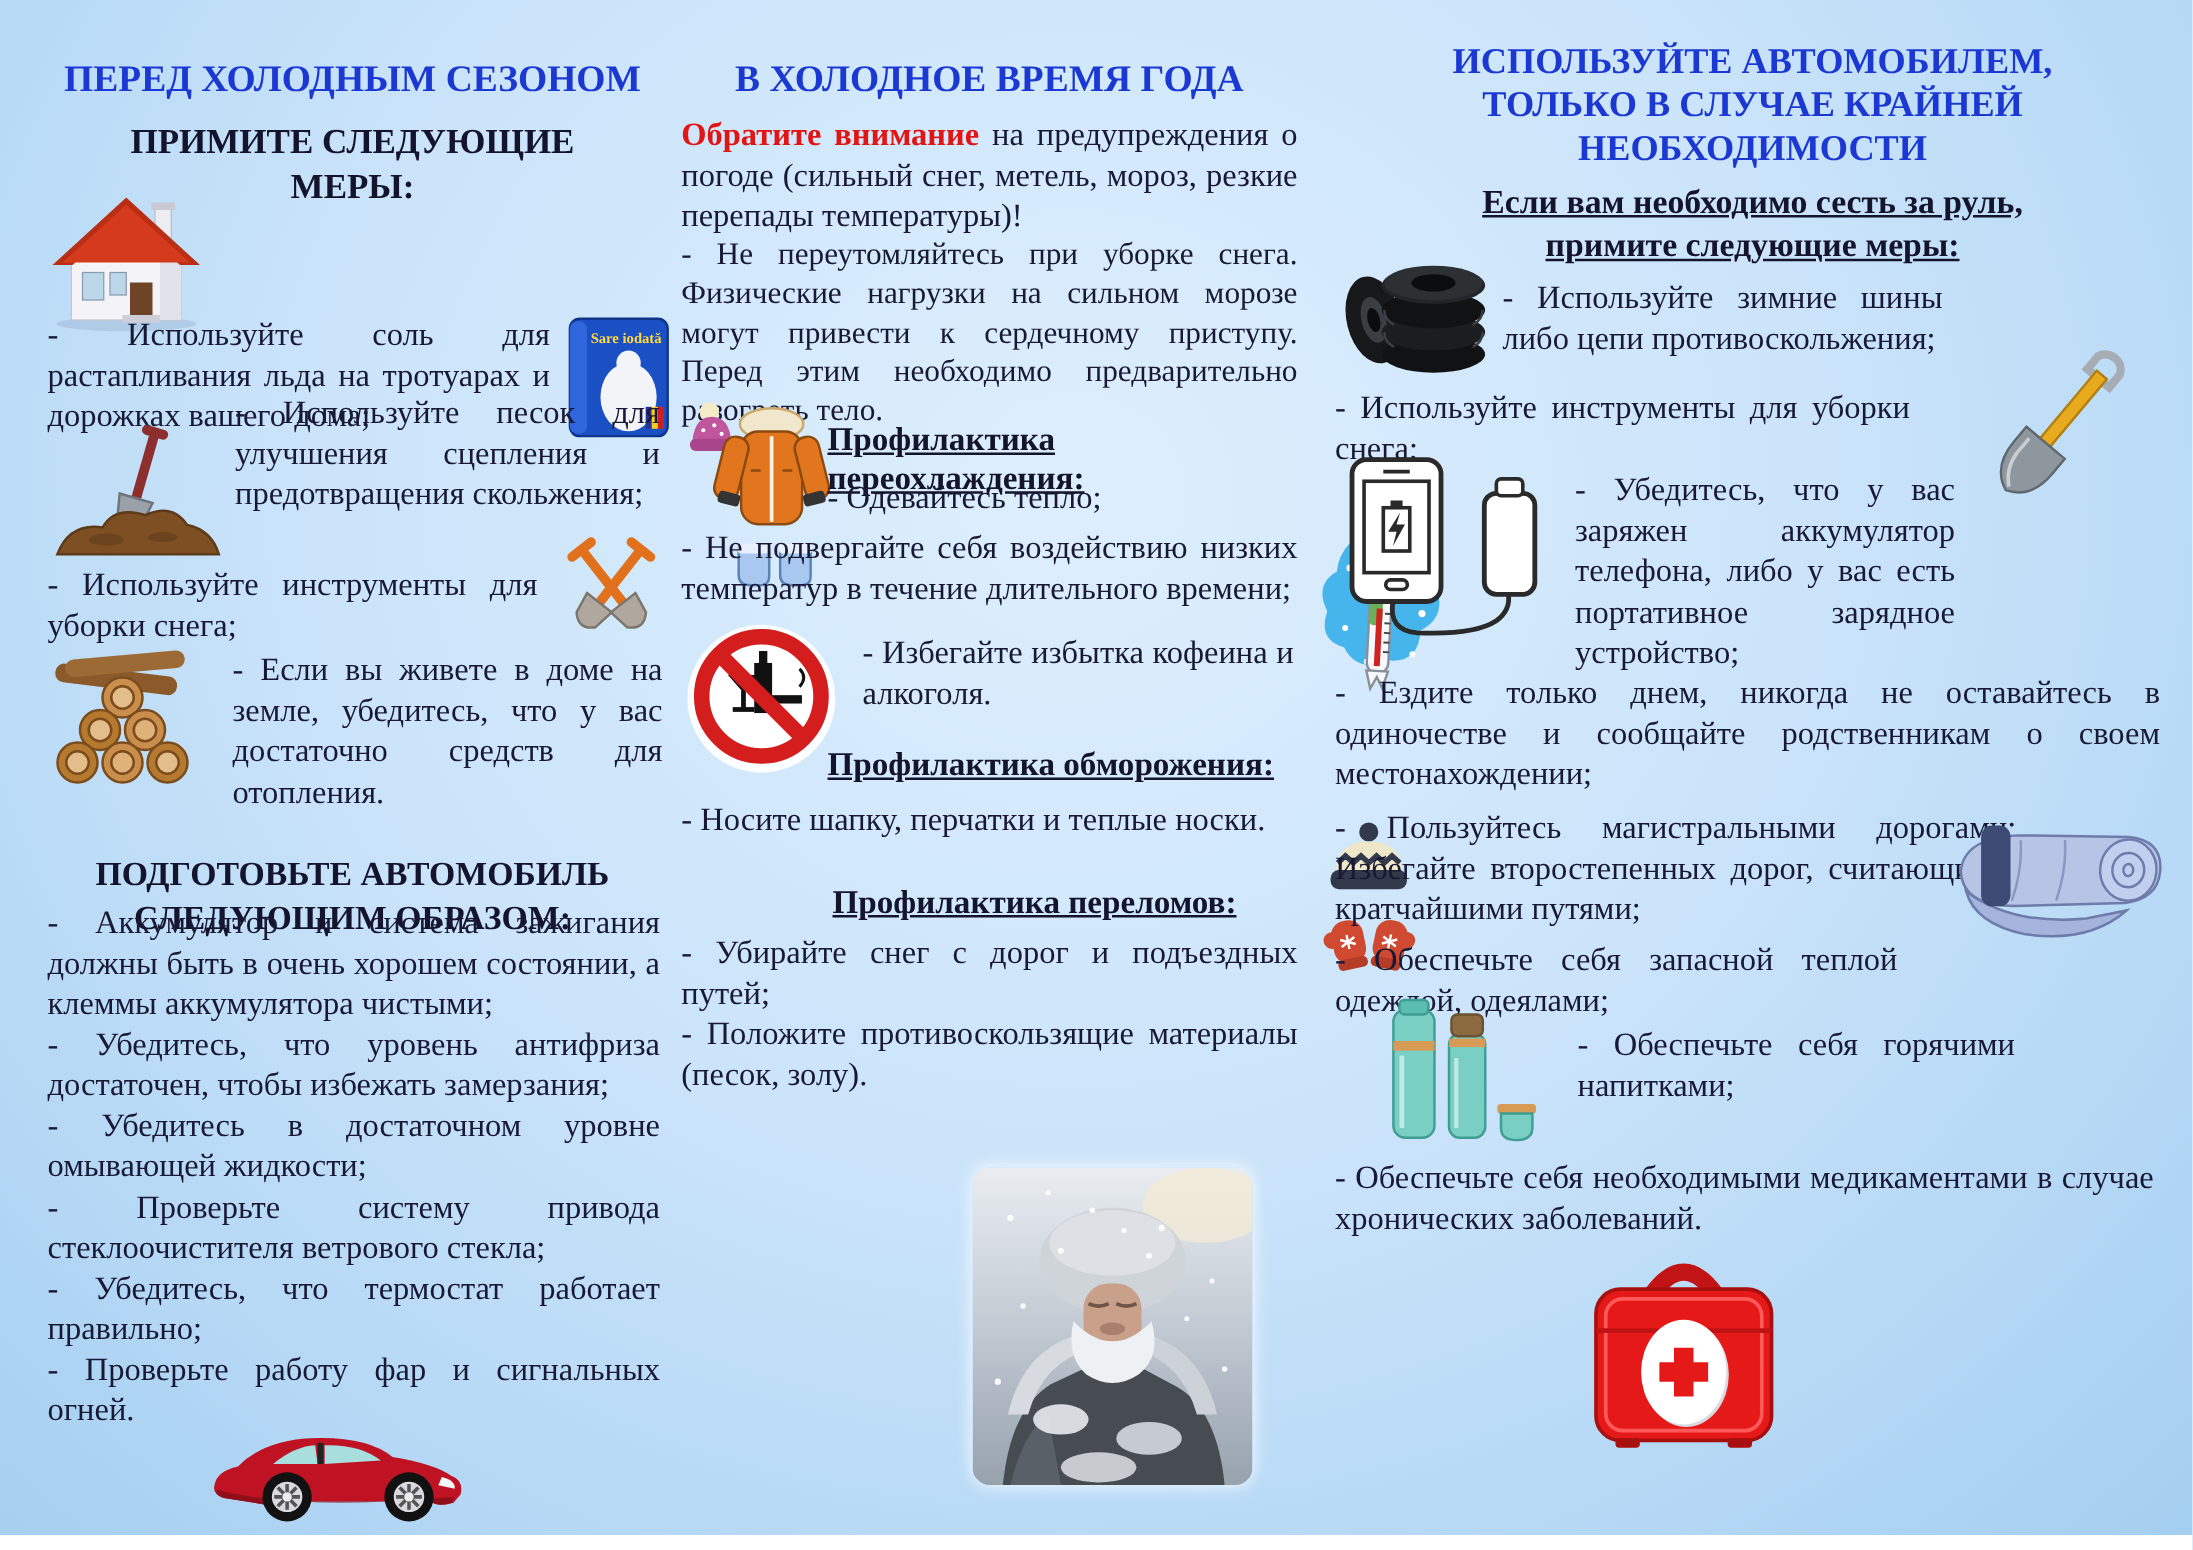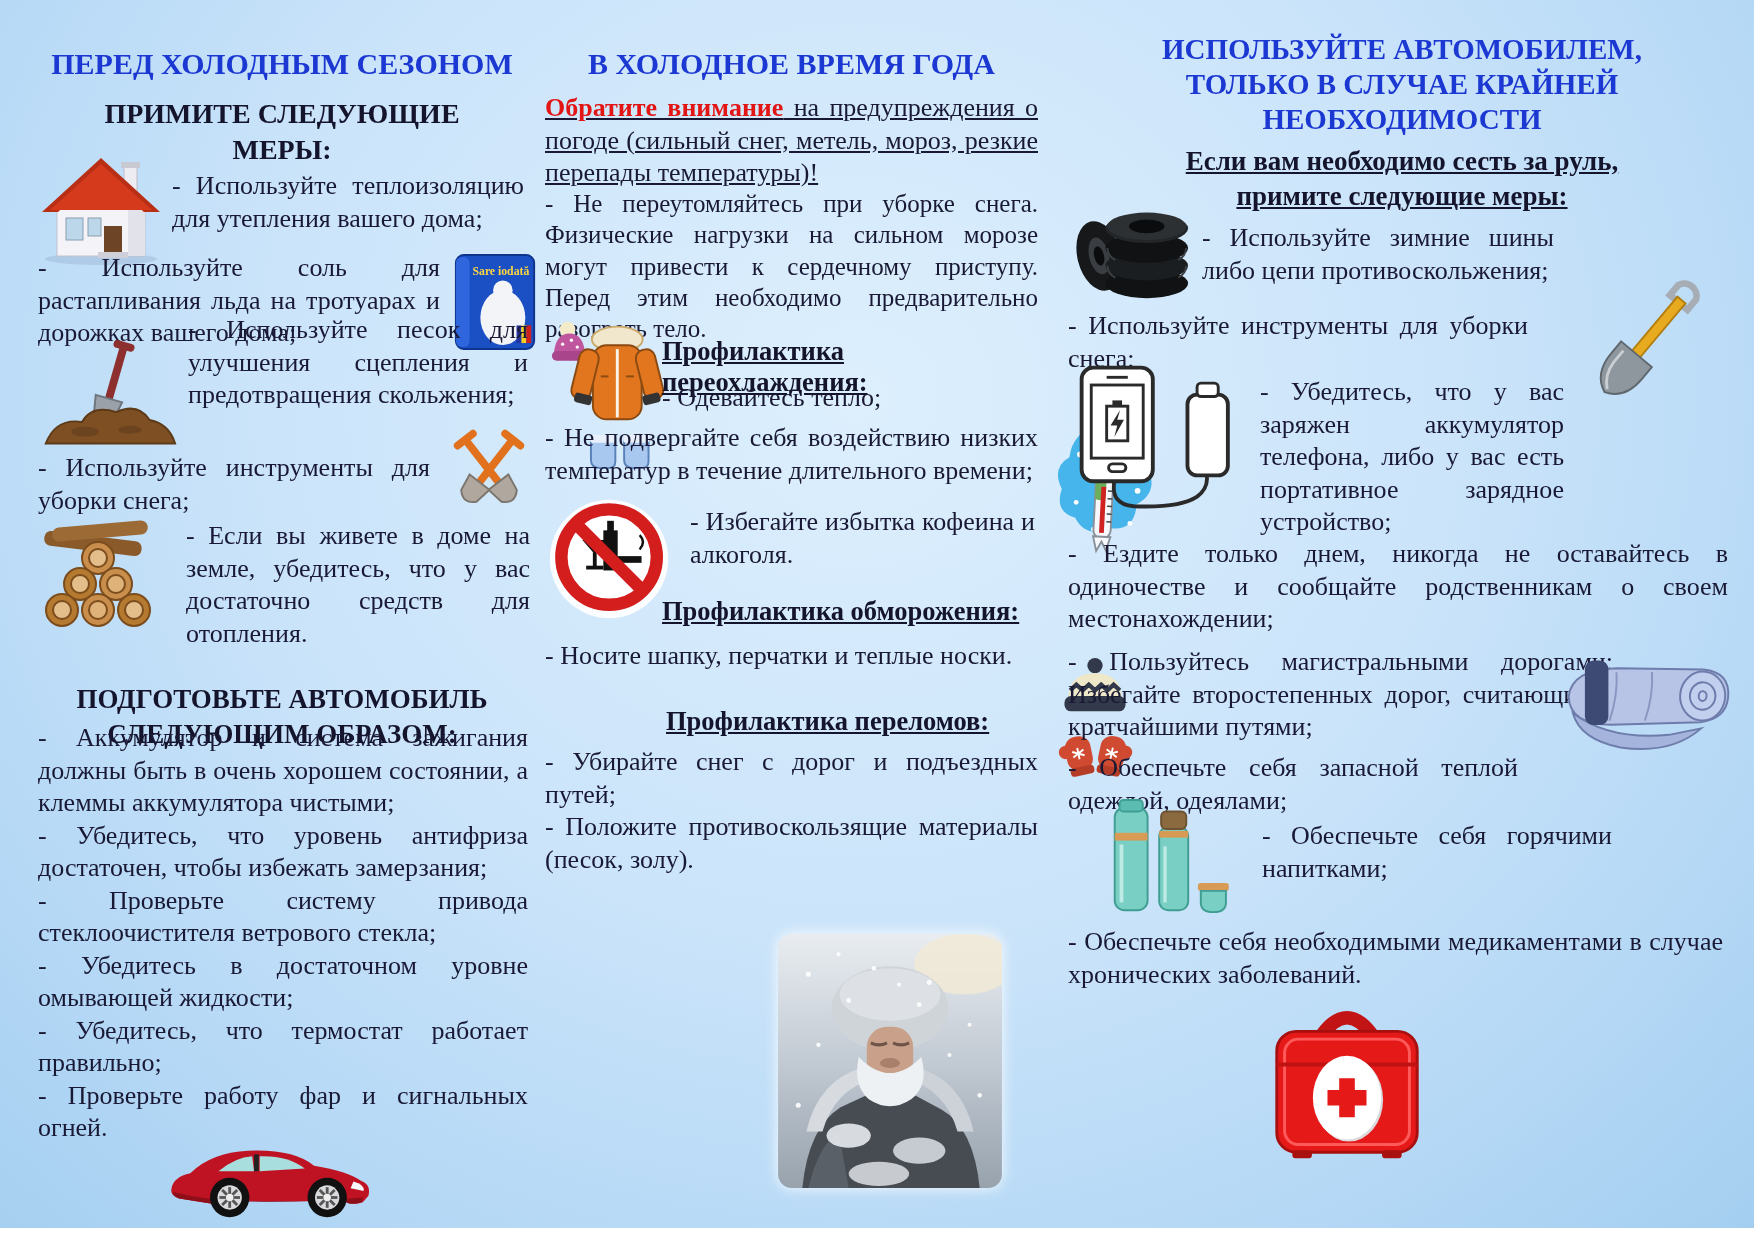--- a/index.html
+++ b/index.html
@@ -33,21 +33,20 @@
       <rect x="17" y="56" width="88" height="48" fill="#f4f4f8" stroke="#c2c2cd"></rect>
       <rect x="88" y="56" width="17" height="48" fill="#e2e2ea"></rect>
       <polygon points="61,6 120,60 104,60 61,21 18,60 2,60" fill="#b92f16"></polygon>
       <polygon points="61,12 112,58 10,58" fill="#d63a1c"></polygon>
       <rect x="64" y="74" width="18" height="30" fill="#6d4526"></rect>
       <rect x="26" y="66" width="17" height="22" fill="#bcd6ea" stroke="#8a9cae"></rect>
       <rect x="48" y="66" width="13" height="18" fill="#bcd6ea" stroke="#8a9cae"></rect>
       <rect x="58" y="100" width="30" height="6" fill="#cfcfd9"></rect>
     </svg>
   </div>
-  <div class="abs t" style="left:172px;top:170px;width:352px;">- Используйте теплоизоляцию для утепления вашего дома;</div>
 
   <div class="abs t" style="left:38px;top:252px;width:402px;">- Используйте соль для растапливания льда на тротуарах и дорожках вашего дома;</div>
   <div class="abs" style="left:452px;top:248px;">
     <svg width="88" height="106" viewBox="0 0 90 106">
       <rect x="4" y="6" width="80" height="96" rx="8" fill="#1b4fc4" stroke="#0f348c" stroke-width="2"></rect>
       <rect x="4" y="8" width="14" height="92" rx="6" fill="#2f66de"></rect>
       <circle cx="52" cy="42" r="10" fill="#f2f4f8"></circle>
       <ellipse cx="52" cy="70" rx="23" ry="28" fill="#f2f4f8"></ellipse>
       <rect x="66" y="78" width="5" height="18" fill="#26339f"></rect>
       <rect x="71" y="78" width="5" height="18" fill="#f6d01f"></rect>
@@ -106,22 +105,22 @@
       </g>
     </svg>
   </div>
   <div class="abs t" style="left:186px;top:520px;width:344px;">- Если вы живете в доме на земле, убедитесь, что у вас достаточно средств для отопления.</div>
 
   <div class="abs h-dark" style="left:68px;top:682px;width:428px;font-size:27px;">ПОДГОТОВЬТЕ АВТОМОБИЛЬ СЛЕДУЮЩИМ ОБРАЗОМ:</div>
 
   <div class="abs t" style="left:38px;top:722px;width:490px;">
     <p>- Аккумулятор и система зажигания должны быть в очень хорошем состоянии, а клеммы аккумулятора чистыми;</p>
     <p>- Убедитесь, что уровень антифриза достаточен, чтобы избежать замерзания;</p>
+    <p>- Убедитесь в достаточном уровне омывающей жидкости;</p>
     <p>- Проверьте систему привода стеклоочистителя ветрового стекла;</p>
-    <p>- Убедитесь в достаточном уровне омывающей жидкости;</p>
     <p>- Убедитесь, что термостат работает правильно;</p>
     <p>- Проверьте работу фар и сигнальных огней.</p>
   </div>
 
   <div class="abs" style="left:162px;top:1130px;">
     <svg width="216" height="90" viewBox="0 0 230 96">
       <path d="M10 62 Q12 50 30 46 Q52 24 92 22 Q140 20 162 38 Q198 44 212 54 Q223 58 220 70 L214 77 Q202 81 195 76 L70 76 Q62 81 50 78 L18 73 Q8 70 10 62 Z" fill="#bf1222"></path>
       <path d="M12 66 Q80 84 214 72 L213 77 Q200 81 195 76 L70 76 Q62 81 50 78 L18 73 Q10 70 12 66 Z" fill="#8e0e1a"></path>
       <path d="M60 44 Q78 29 96 28 L98 44 Z" fill="#a8dede"></path>
       <path d="M104 28 Q134 27 152 41 L104 44 Z" fill="#a8dede"></path>
@@ -147,21 +146,21 @@
             <line x1="184" y1="64" x2="168" y2="80"></line>
           </g>
         <circle cx="176" cy="72" r="4" fill="#eee"></circle>
       </g>
       <path d="M204 55 q12 3 11 10 l-14 -3 z" fill="#f5f7fa"></path>
     </svg>
   </div>
 
   <div class="abs h-blue" style="left:545px;top:46px;width:493px;">В ХОЛОДНОЕ ВРЕМЯ ГОДА</div>
 
-  <div class="abs t" style="left:545px;top:92px;width:493px;text-decoration:underline;"><span class="red">Обратите внимание</span><span> на предупреждения о погоде (сильный снег, метель, мороз, резкие перепады температуры)!</span></div>
+  <div class="abs t" style="left:545px;top:92px;width:493px;"><span class="red">Обратите внимание</span><span> на предупреждения о погоде (сильный снег, метель, мороз, резкие перепады температуры)!</span></div>
 
   <div class="abs t" style="left:545px;top:188px;width:493px;font-size:25px;">- Не переутомляйтесь при уборке снега. Физические нагрузки на сильном морозе могут привести к сердечному приступу. Перед этим необходимо предварительно разогреть тело.</div>
 
   <div class="abs" style="left:548px;top:306px;">
     <svg width="122" height="172" viewBox="0 0 125 172">
       <circle cx="20" cy="22" r="8" fill="#f4ecc9"></circle>
       <path d="M6 46 Q8 26 22 26 Q36 26 38 46 Z" fill="#c0569e"></path>
       <rect x="4" y="44" width="36" height="10" rx="5" fill="#a8458b"></rect>
       <circle cx="15" cy="37" r="1.7" fill="#fff"></circle>
         <circle cx="24" cy="33" r="1.7" fill="#fff"></circle>

